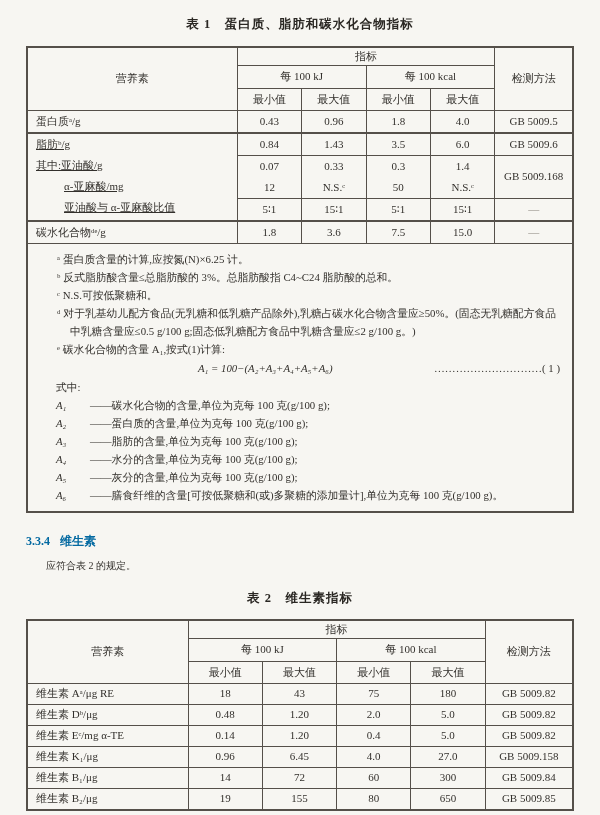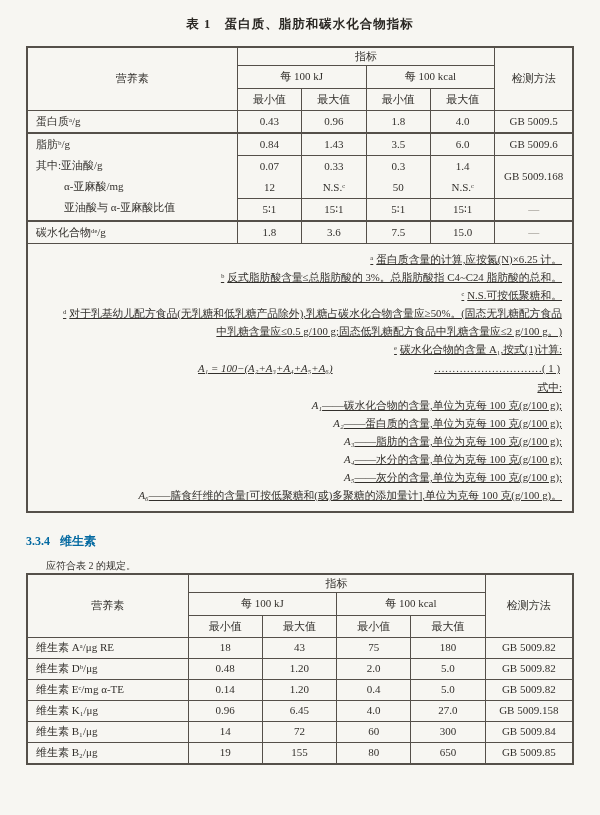--- a/index.html
+++ b/index.html
@@ -22,28 +22,28 @@
     text-align:center;padding:0;line-height:1.25;color:#33302c;
   }
   thead th{font-size:11px;}
   .hr1 th{height:17px;}
   .hr2 th{height:22px;}
   .hr3 th{height:21px;}
   #t1 tbody td{height:21px;}
   #t2 tbody td{height:20px;}
   td.lbl{text-align:left;padding-left:8px;}
   td.fatlbl{text-align:left;vertical-align:top;padding:0;}
-  .fl{height:21px;line-height:21px;padding-left:8px;white-space:nowrap;}
+  .fl{height:21px;line-height:21px;padding-left:8px;white-space:nowrap;text-decoration:underline;}
   .fl.ind{padding-left:36px;}
   .tk{border-bottom-width:2px;}
   .nb{border-bottom-style:hidden;}
   .dash{color:#8f8a82;}
   td.notes{
-    text-align:right;font-size:10.8px;line-height:18px;
-    padding:6px 10px 7px 12px;height:auto;text-decoration:underline;
+    text-align:left;font-size:10.8px;line-height:18px;
+    padding:6px 10px 7px 12px;height:auto;
   }
   .fn{padding-left:30px;text-indent:-13px;}
   .fn .mark{margin-right:3px;}
   .formula-row{display:flex;align-items:baseline;padding:1px 2px 1px 158px;}
   .expr{font-style:italic;white-space:nowrap;}
   .fref{margin-left:auto;white-space:nowrap;}
   .where{padding-left:16px;}
   .def{padding-left:16px;white-space:nowrap;}
   .def .sym{font-style:italic;display:inline-block;width:34px;}
   .sec-heading{margin:20px 0 0 0;font-weight:bold;font-size:12px;color:#0369a1;}
@@ -155,20 +155,21 @@
         </td>
       </tr>
     </tbody>
   </table>
 
   <div class="sec-heading">
     <span class="num">3.3.4</span><span>维生素</span>
   </div>
   <div class="sec-body">应符合表 2 的规定。</div>
 
+  <div class="tbl-title t2-title">表 2　维生素指标</div>
 
   <table id="t2">
     <colgroup>
       <col style="width:29.5%">
         <col style="width:13.6%">
         <col style="width:13.6%">
       <col style="width:13.6%">
         <col style="width:13.6%">
         <col style="width:16.1%">
     </colgroup>

